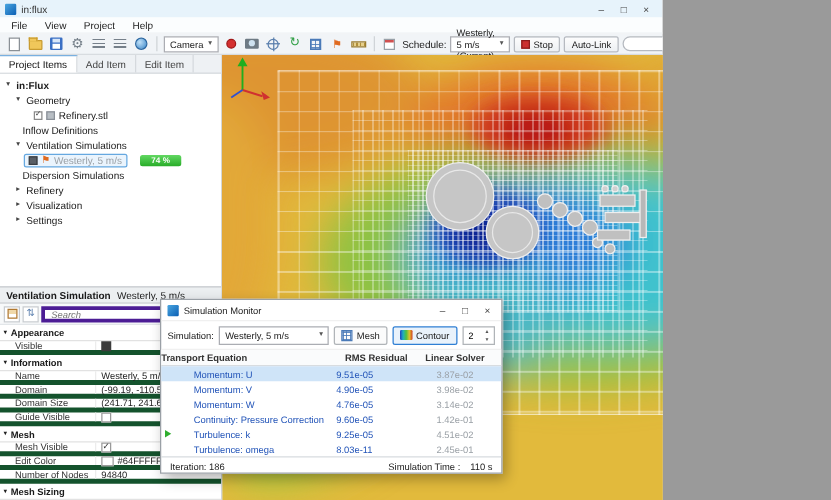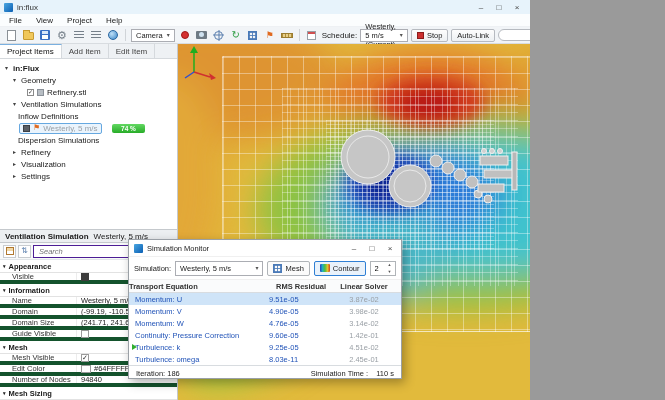--- a/index.html
+++ b/index.html
@@ -69,21 +69,21 @@
   .tarrow{width:7px;color:#444;font-size:6px;text-align:center;flex:0 0 auto;line-height:1}
   .bold{font-weight:bold}
   .cb{width:7px;height:7px;border:1px solid #8a8a8a;background:#fff;display:flex;align-items:center;justify-content:center;font-size:6px;line-height:1;color:#333;flex:0 0 auto}
   .cube{width:7px;height:7px;background:#b8bec4;border:1px solid #8a9098;flex:0 0 auto}
   .sel{display:flex;align-items:center;gap:3px;border:1px solid #66a8e0;background:#eaf4fd;border-radius:2px;padding:0 3px;height:11px}
   .dim{color:#9aa0a6}
   .progress{margin-left:auto;margin-right:32px;width:33px;height:9px;border-radius:2px;background:linear-gradient(#62d862,#28ac28);display:flex;align-items:center;justify-content:center;color:#fff;font-size:6.5px;font-weight:bold}
   .section-hdr{height:14px;background:#eceff1;border-top:1px solid #c5c9cd;border-bottom:1px solid #c5c9cd;display:flex;align-items:center;gap:5px;padding:0 5px;flex:0 0 auto}
   .search-row{height:17px;display:flex;align-items:center;gap:2px;padding:1px 3px;background:#f7f9fa;border-bottom:1px solid #e2e6e9;flex:0 0 auto}
   .sbtn{width:13px;height:13px;border:1px solid #c8ccd0;background:#fff;display:flex;align-items:center;justify-content:center;flex:0 0 auto}
-  .search-box{flex:1;height:13px;border:1px solid #4c1d95;background:#fff;display:flex;align-items:center;padding:0 3px;gap:2px}
+  .search-box{flex:1;height:13px;border:3px solid #4c1d95;background:#fff;display:flex;align-items:center;padding:0 3px;gap:2px}
   .search-box input{border:none;outline:none;width:100%;font-size:7.5px;font-family:inherit;color:#333;font-style:italic;background:transparent}
   .props{flex:1;overflow:hidden;font-size:7.5px}
   .prow{height:11px;display:flex;align-items:center;border-bottom:4px solid #14532d}
   .prow.group{height:13px;font-weight:bold;gap:3px;padding-left:3px;border-bottom:1px solid #e2e2e2}
   .pgroup-arrow{font-size:5px;color:#222;line-height:1}
   .plabel{width:76px;padding-left:12px;color:#333;flex:0 0 auto}
   .pvalue{flex:1;border-left:1px solid #ececec;height:100%;display:flex;align-items:center;padding-left:4px;gap:3px;color:#222}
   .pcheck{width:8px;height:8px;border:1px solid #9a9a9a;background:#fff;font-size:7px;display:flex;align-items:center;justify-content:center;color:#333;line-height:1}
   .pdark{width:8px;height:8px;background:#3c3c3c}
   .swatch{width:10px;height:8px;border:1px solid #9a9a9a;background:#fff}
@@ -109,21 +109,21 @@
   .m-btn.active{border-color:#2f7fd4;background:#e9f2fb}
   .m-spin{width:27px;height:15px;border:1px solid #b0b4b8;background:#fff;display:flex;align-items:center;position:relative}
   .m-spin input{border:none;outline:none;width:15px;font-size:7.5px;font-family:inherit;padding-left:4px;background:transparent}
   .m-spin .arrows{position:absolute;right:1px;top:1px;bottom:1px;width:9px;display:flex;flex-direction:column;align-items:center;justify-content:space-between;font-size:4px;color:#555;line-height:1}
   .m-thead{height:13px;display:flex;align-items:center;background:#fafbfc;border-bottom:1px solid #d8dce0;font-weight:bold;color:#333;flex:0 0 auto}
   .m-col1h{width:140px;text-align:left}
   .m-col2{width:64px;text-align:center}
   .m-col3{width:62px;text-align:center}
   .m-row{height:12px;display:flex;align-items:center;position:relative}
   .m-row.selected{background:#cfe4f8}
-  .m-row .eq{width:140px;padding-left:6px;color:#2254b8;white-space:nowrap;overflow:hidden}
+  .m-row .eq{width:140px;padding-left:26px;color:#2254b8;white-space:nowrap;overflow:hidden}
   .m-row .rms{width:64px;color:#2254b8}
   .m-row .lin{width:62px;text-align:center;color:#9aa0a6}
   .m-arrow{position:absolute;left:3px;top:3px;width:0;height:0;border-left:5px solid #2fae2f;border-top:3px solid transparent;border-bottom:3px solid transparent}
   .m-footer{margin-top:auto;height:15px;border-top:1px solid #d8dce0;display:flex;align-items:center;padding:0 7px;color:#222;flex:0 0 auto}
   .m-footer .time{margin-left:auto;display:flex;gap:8px}
 </style>
 </head>
 <body>
 
 <div id="app">
@@ -230,26 +230,26 @@
       </div>
       <div class="trow" style="padding-left:11px">
         <span class="tarrow">▾</span>
         <span>Geometry</span>
       </div>
       <div class="trow" style="padding-left:27px">
         <span class="cb">✓</span>
         <span class="cube"></span>
         <span>Refinery.stl</span>
       </div>
+      <div class="trow" style="padding-left:18px">
+        <span>Inflow Definitions</span>
+      </div>
       <div class="trow" style="padding-left:11px">
         <span class="tarrow">▾</span>
         <span>Ventilation Simulations</span>
-      </div>
-      <div class="trow" style="padding-left:18px">
-        <span>Inflow Definitions</span>
       </div>
       <div class="trow" style="padding-left:19px">
         <span class="sel">
           <span class="ic-simdark"></span>
           <span class="ic-flag" style="font-size:8px">⚑</span>
           <span class="dim">Westerly, 5 m/s</span>
         </span>
         <span class="progress">
           <span>74 %</span>
         </span>

